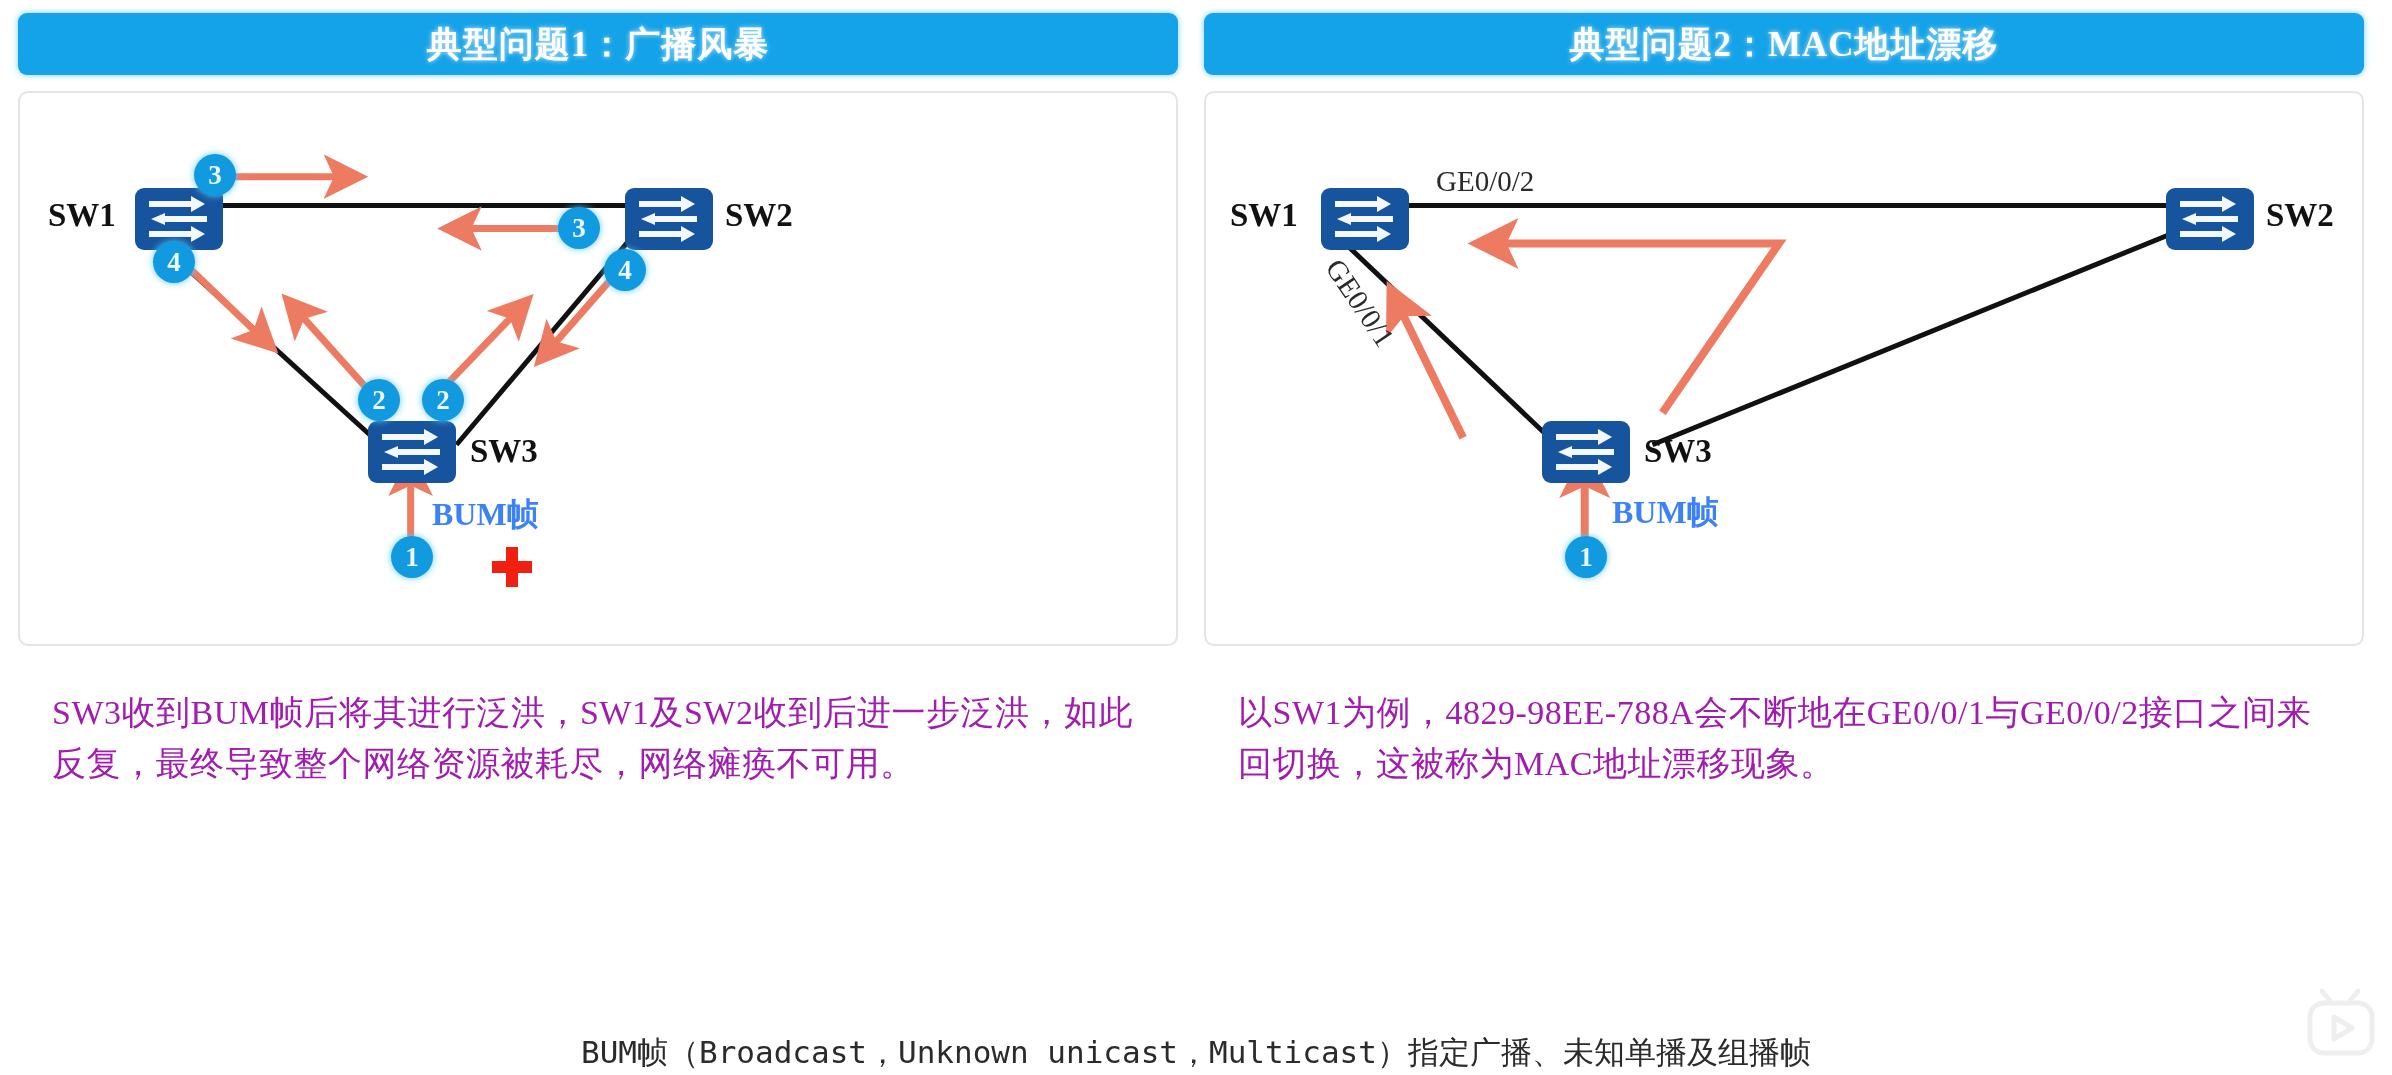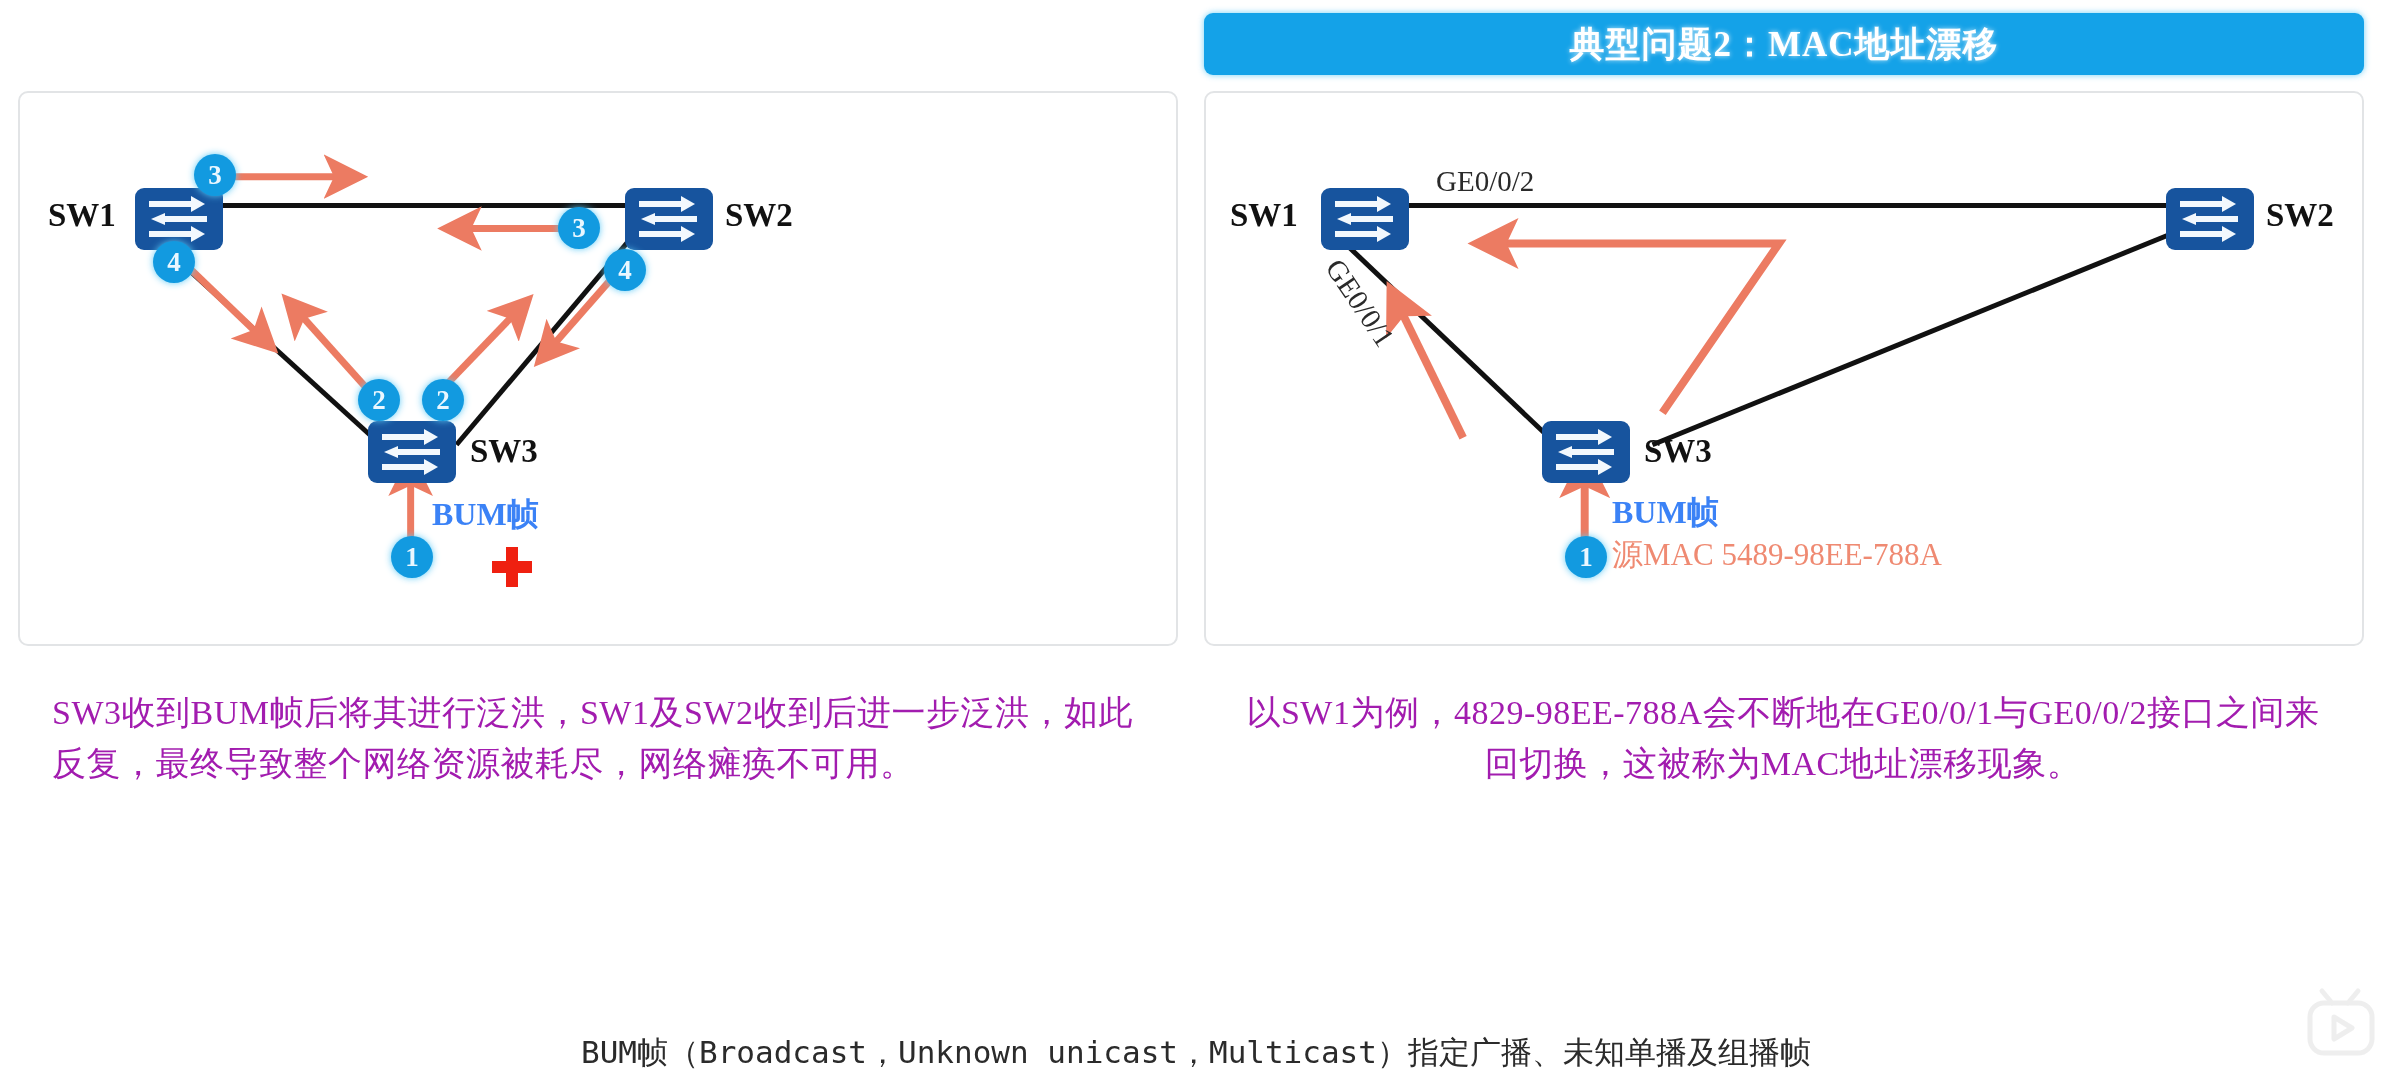--- a/index.html
+++ b/index.html
@@ -9,21 +9,21 @@
     background:#ffffff;
     font-family:"Liberation Serif","DejaVu Serif",serif;
     overflow:hidden;
     position:relative;
   }
   .stage{position:relative;width:2392px;height:1075px;}
 
   
   .panel{position:absolute;top:13px;width:1160px;height:975px;}
   .panel-left{left:18px;}
-  .panel-right{left:1204px;text-align:center;}
+  .panel-right{left:1204px;}
 
   .panel-header{
     position:absolute;left:0;top:0;width:100%;height:62px;
     background:#14a2e8;
     border-radius:9px;
     box-shadow:0 0 6px rgba(90,200,245,.85);
     display:flex;align-items:center;justify-content:center;
   }
   .panel-header-title{
     color:#ffffff;
@@ -123,20 +123,23 @@
     opacity:.30;
   }
 </style>
 </head>
 <body>
 
 <div class="stage">
 
   <div class="panel panel-left">
 
+    <div class="panel-header">
+      <span class="panel-header-title">典型问题1：广播风暴</span>
+    </div>
 
     <div class="panel-card">
       <svg class="diagram" viewBox="0 0 1160 555">
         <defs>
           <marker id="ah-l" markerWidth="9" markerHeight="9" refX="2.2" refY="3.2" orient="auto">
             <path d="M0,0 L6.4,3.2 L0,6.4 L1.5,3.2 Z" fill="#ec7b62"></path>
           </marker>
         </defs>
 
         <g stroke="#111" stroke-width="5" fill="none">
@@ -284,21 +287,20 @@
         </svg>
       </div>
       <span class="sw-label" style="left:438px;top:340px;">SW3</span>
 
       <span class="port-label" style="left:230px;top:72px;">GE0/0/2</span>
       <span class="port-label port-rot" style="left:140px;top:160px;">GE0/0/1</span>
 
       <div class="badge" style="left:359px;top:443px;">1</div>
 
       <span class="anno" style="left:406px;top:398px;">BUM帧</span>
-      <span class="anno mac" style="left:406px;top:441px;">源MAC 5489-98EE-788A</span>
     </div>
 
     <div class="desc-wrap">
       <p class="panel-desc">以SW1为例，4829-98EE-788A会不断地在GE0/0/1与GE0/0/2接口之间来回切换，这被称为MAC地址漂移现象。</p>
     </div>
   </div>
 
   <div class="footer">BUM帧（Broadcast，Unknown unicast，Multicast）指定广播、未知单播及组播帧</div>
 
   <svg class="watermark" viewBox="0 0 92 88">

